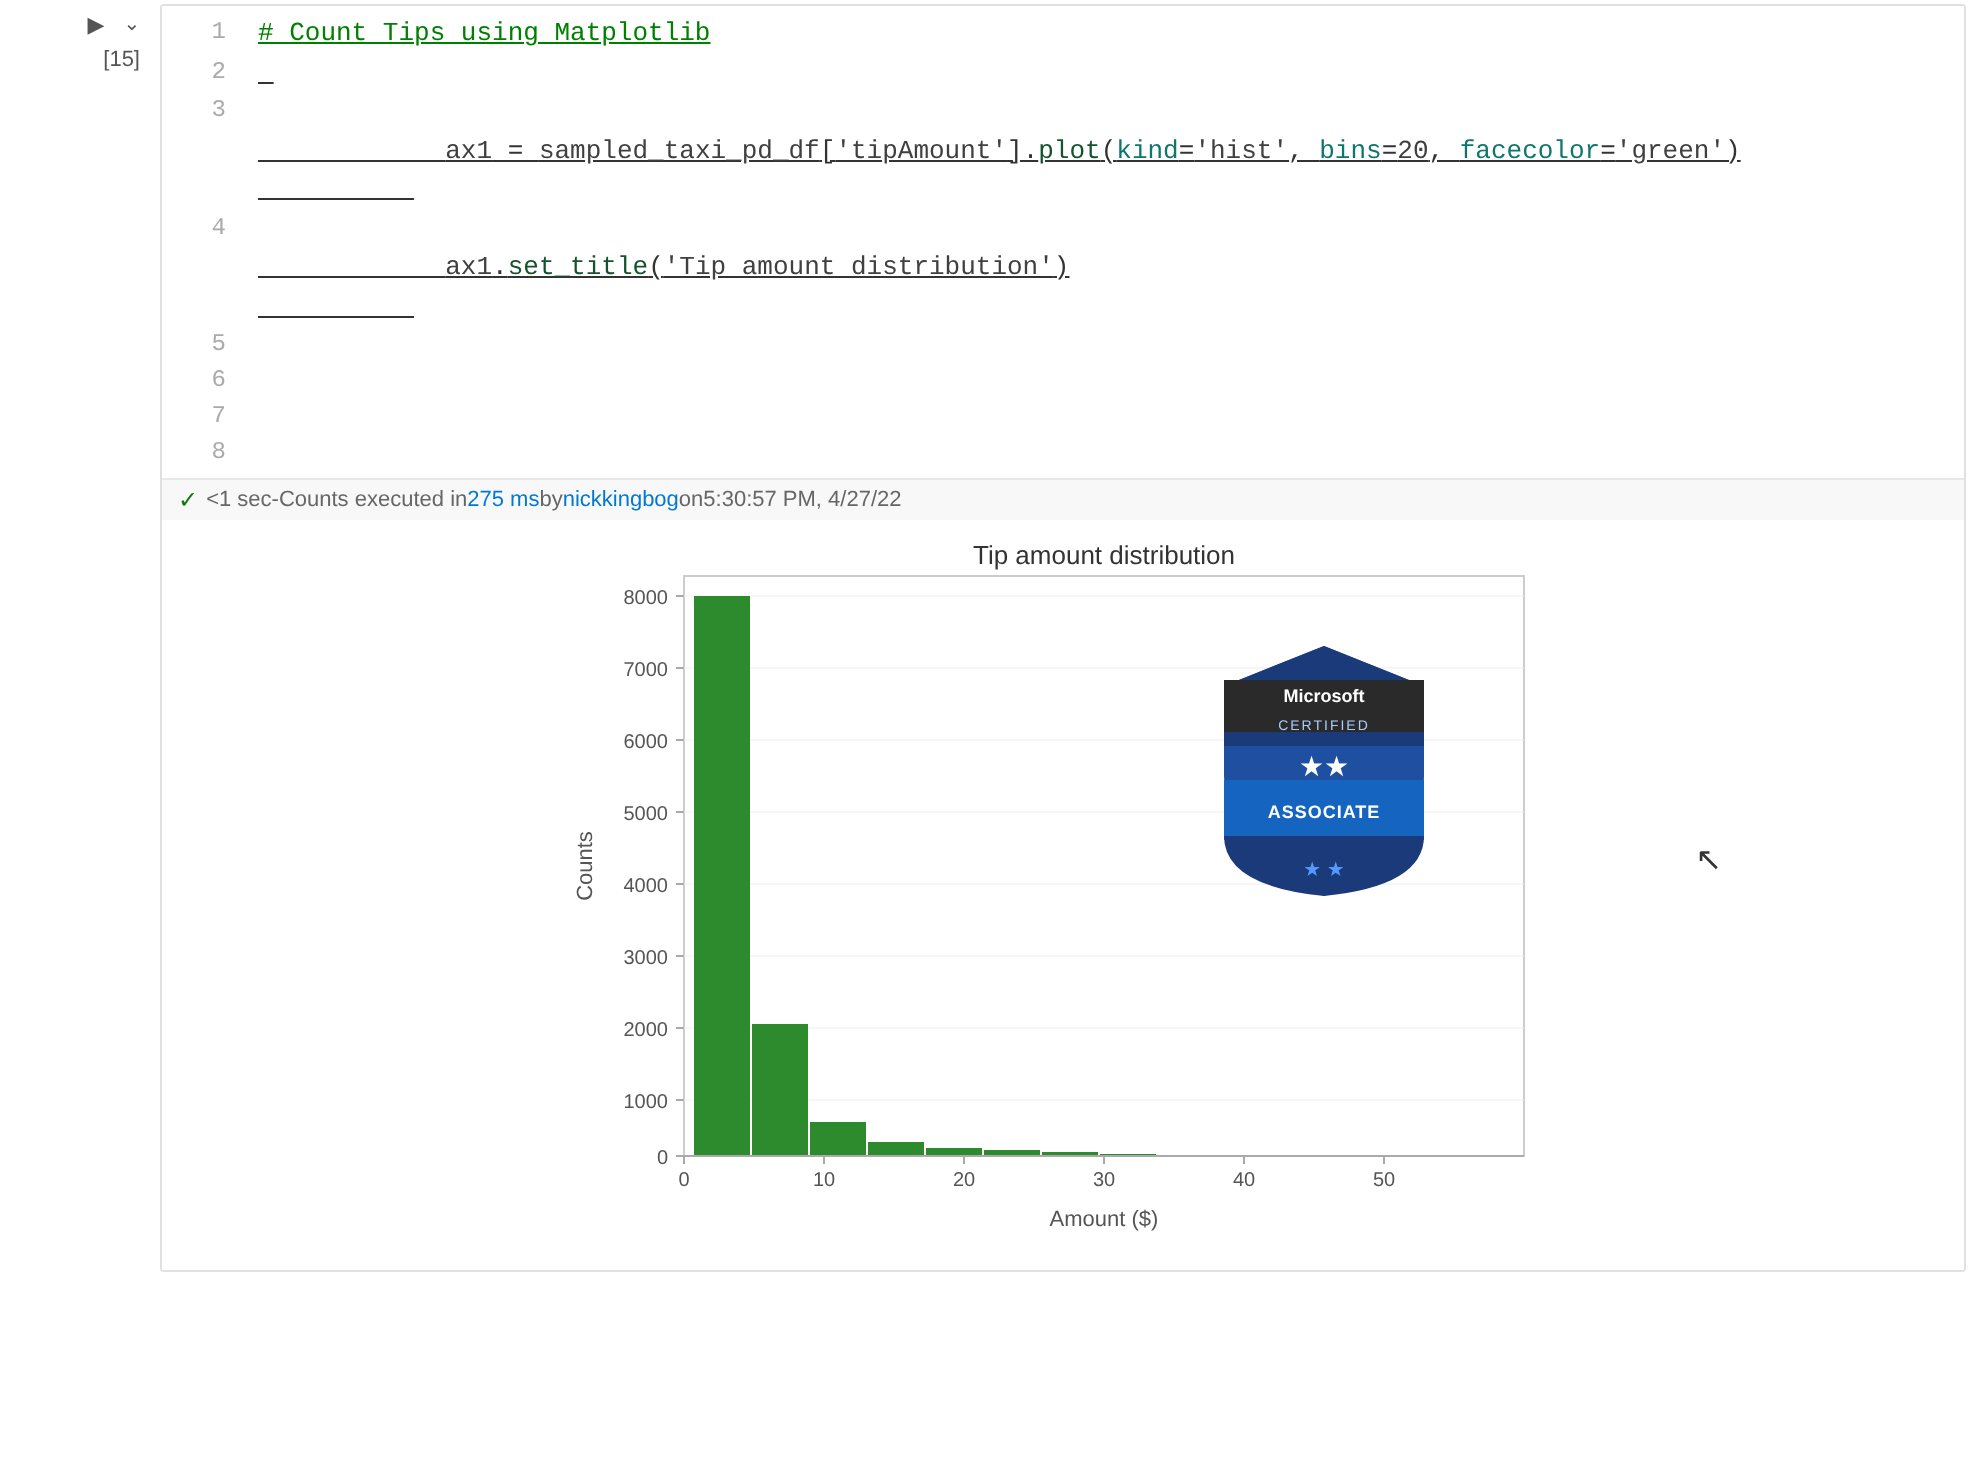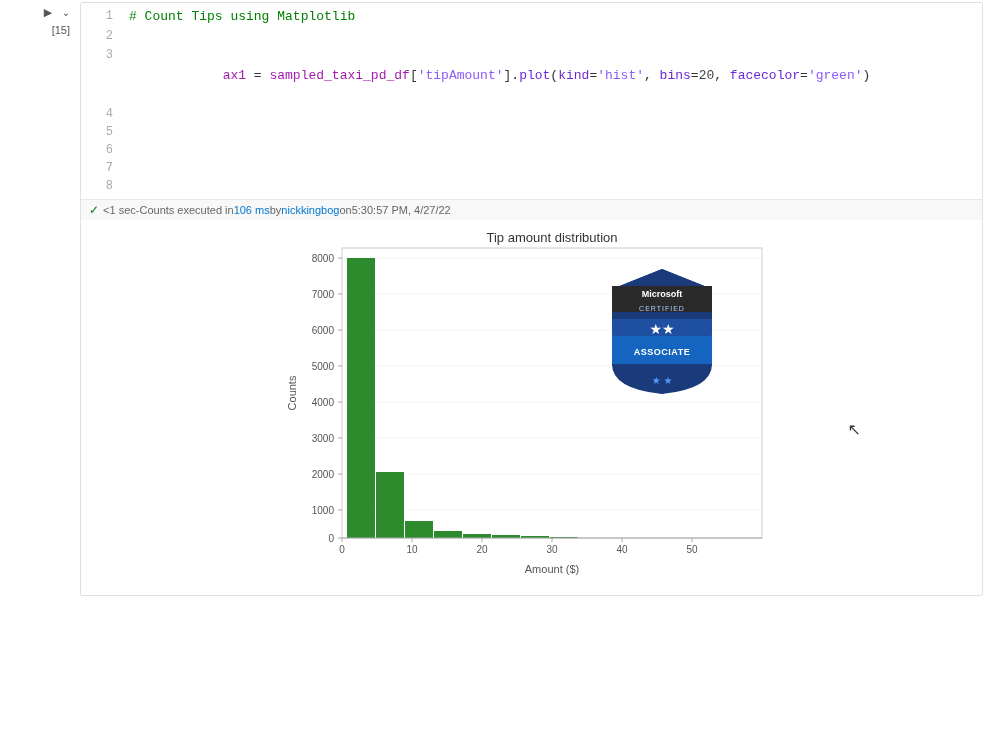--- a/index.html
+++ b/index.html
@@ -98,30 +98,31 @@
       color: #aaa;
       min-width: 24px;
       text-align: right;
       margin-right: 16px;
       user-select: none;
       font-size: 12px;
     }
 
     .code-text {
       white-space: pre;
+      text-decoration: underline;
     }
 
     
     .c-comment { color: #008000; }
-    .c-string { color: #8b5cf6; }
-    .c-var { color: #a21caf; }
-    .c-func { color: #6d28d9; }
+    .c-string { color: #404040; }
+    .c-var { color: #404040; }
+    .c-func { color: #14532d; }
     .c-num { color: #404040; }
     .c-punc { color: #333; }
-    .c-param { color: #6d28d9; }
+    .c-param { color: #0f766e; }
 
     
     .exec-status {
       display: flex;
       align-items: center;
       padding: 3px 8px;
       font-size: 11px;
       color: #666;
       background: #f8f8f8;
       border-top: 1px solid #e8e8e8;
@@ -152,21 +153,21 @@
       position: relative;
     }
 
     .chart-svg-wrapper {
       position: relative;
     }
 
     
     .ms-badge {
       position: absolute;
-      top: 36px;
+      top: 50px;
       right: 60px;
       width: 120px;
       text-align: right;
     }
   </style>
 </head>
 <body>
 
 <div class="notebook-container">
 
@@ -194,20 +195,23 @@
 
         <div class="code-line">
           <span class="line-num">3</span>
           <span class="code-text">
             <span class="c-var">ax1</span><span class="c-punc"> = </span><span class="c-var">sampled_taxi_pd_df</span><span class="c-punc">[</span><span class="c-string">'tipAmount'</span><span class="c-punc">].</span><span class="c-func">plot</span><span class="c-punc">(</span><span class="c-param">kind</span><span class="c-punc">=</span><span class="c-string">'hist'</span><span class="c-punc">, </span><span class="c-param">bins</span><span class="c-punc">=</span><span class="c-num">20</span><span class="c-punc">, </span><span class="c-param">facecolor</span><span class="c-punc">=</span><span class="c-string">'green'</span><span class="c-punc">)</span>
           </span>
         </div>
 
         <div class="code-line">
           <span class="line-num">4</span>
+          <span class="code-text">
+            <span class="c-var">ax1</span><span class="c-punc">.</span><span class="c-func">set_title</span><span class="c-punc">(</span><span class="c-string">'Tip amount distribution'</span><span class="c-punc">)</span>
+          </span>
         </div>
 
         <div class="code-line">
           <span class="line-num">5</span>
         </div>
 
         <div class="code-line">
           <span class="line-num">6</span>
         </div>
 
@@ -219,21 +223,21 @@
           <span class="line-num">8</span>
         </div>
 
       </div>
 
       <div class="exec-status">
         <span class="check-icon">✓</span>
         <span>&lt;1 sec</span>
         <span> - </span>
         <span>Counts executed in </span>
-        <span class="exec-highlight">106 ms</span>
+        <span class="exec-highlight">275 ms</span>
         <span> by </span>
         <span class="exec-highlight">nickkingbog</span>
         <span> on </span>
         <span>5:30:57 PM, 4/27/22</span>
       </div>
 
       <div class="output-area">
         <div class="chart-container">
           <div class="chart-svg-wrapper">
 

